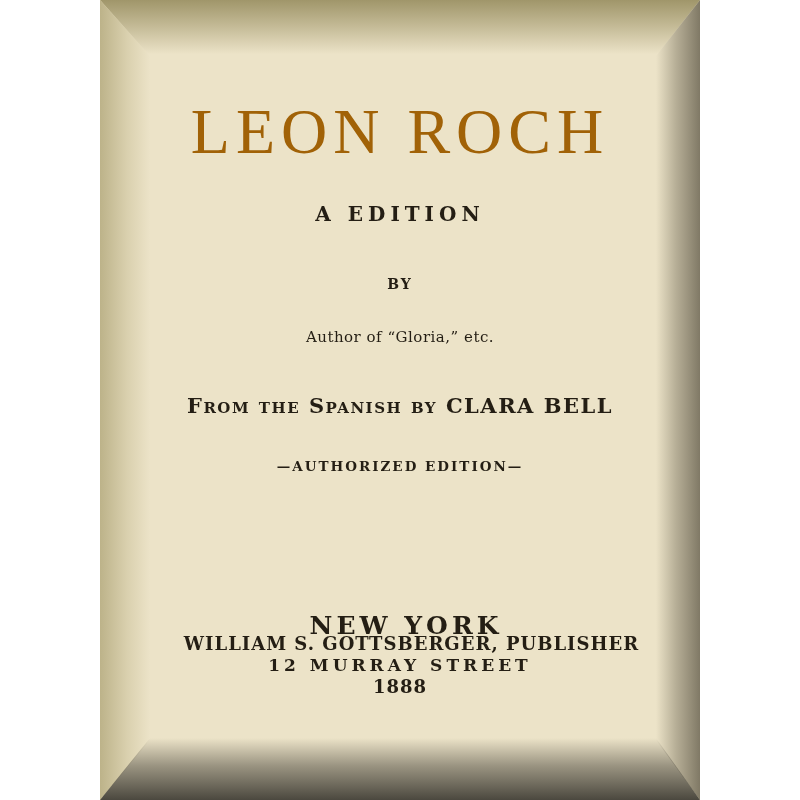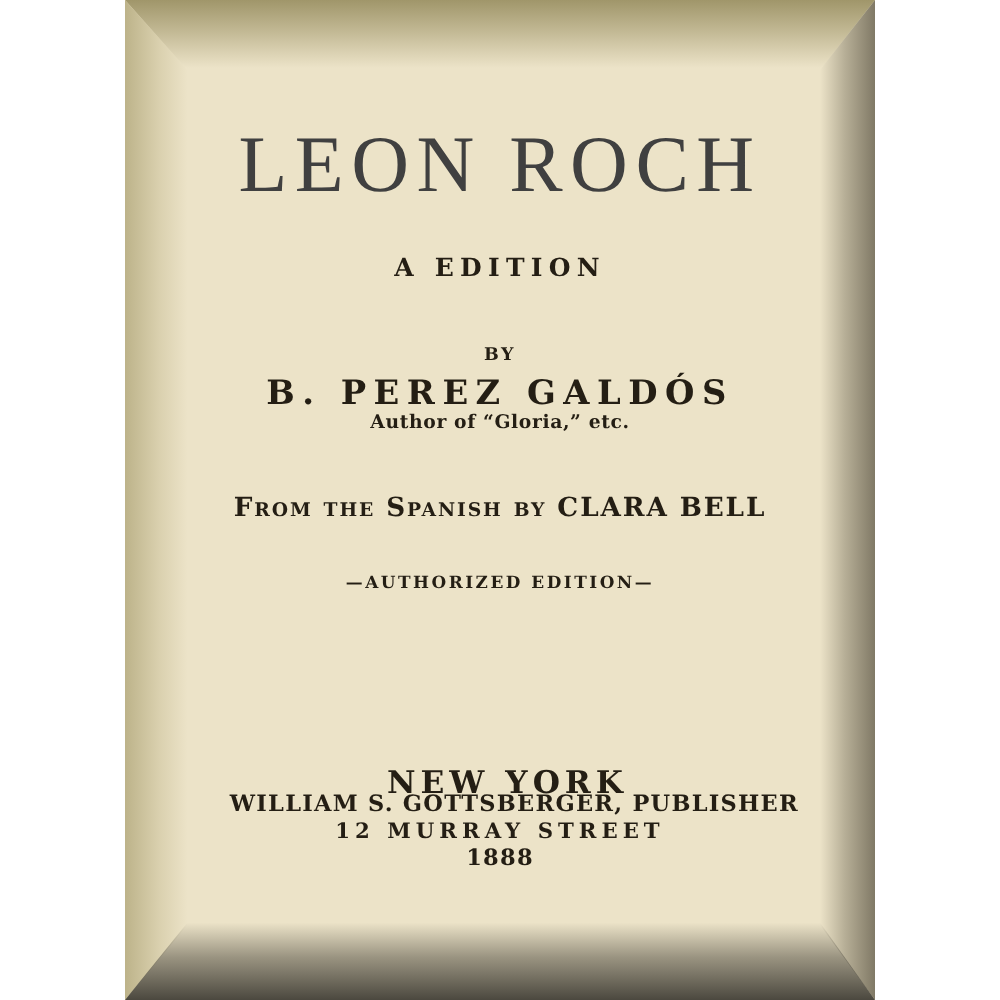--- a/index.html
+++ b/index.html
@@ -61,21 +61,21 @@
     line-height: 1;
     white-space: nowrap;
   }
   .book-title {
     top: 100px;
     margin: 0;
     font-family: "Liberation Serif", serif;
     font-weight: 400;
     font-size: 64px;
     letter-spacing: 6px;
-    color: #404040;
+    color: #a16207;
   }
   .book-subtitle {
     top: 204px;
     font-weight: 700;
     font-size: 20px;
     letter-spacing: 5px;
   }
   .by-label {
     top: 277px;
     font-weight: 700;
@@ -83,21 +83,21 @@
     letter-spacing: 2px;
   }
   .author-name {
     top: 301px;
     font-weight: 700;
     font-size: 27px;
     letter-spacing: 6px;
   }
   .author-note {
     top: 330px;
-    font-weight: 700;
+    font-weight: 400;
     font-size: 15px;
     letter-spacing: 0.5px;
   }
   .translation {
     top: 395px;
     font-weight: 700;
     font-size: 21px;
     letter-spacing: 1.5px;
   }
   .translation .prefix { font-variant: small-caps; }
@@ -158,21 +158,20 @@
     <div class="bevel bevel-bottom"></div>
 
     <div class="content">
 
       <h1 class="line book-title">LEON ROCH</h1>
 
       <div class="line book-subtitle">A EDITION</div>
 
       <div class="line by-label">BY</div>
 
-      <div class="line author-name">B. PEREZ GALDÓS</div>
 
       <div class="line author-note">Author of “Gloria,” etc.</div>
 
       <div class="line translation">
         <span class="prefix">From the Spanish by</span>
         <span class="translator">CLARA BELL</span>
       </div>
 
       <div class="line edition-note">—AUTHORIZED EDITION—</div>
 

